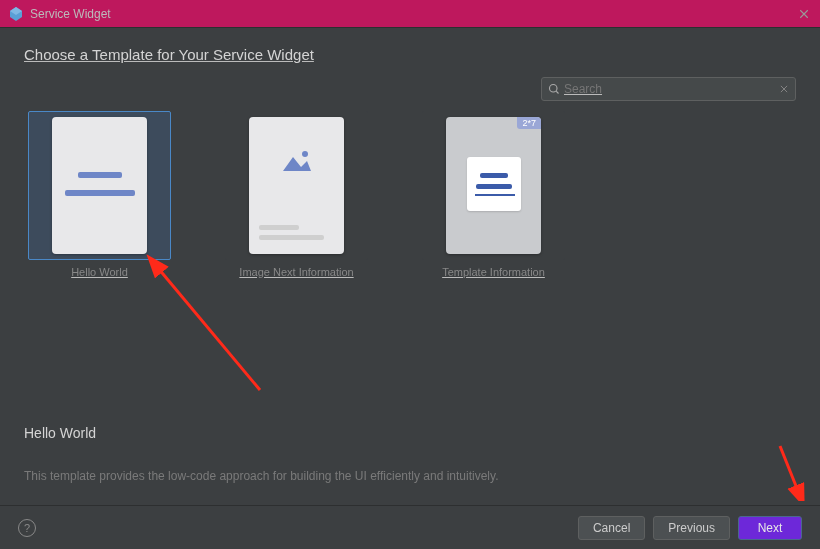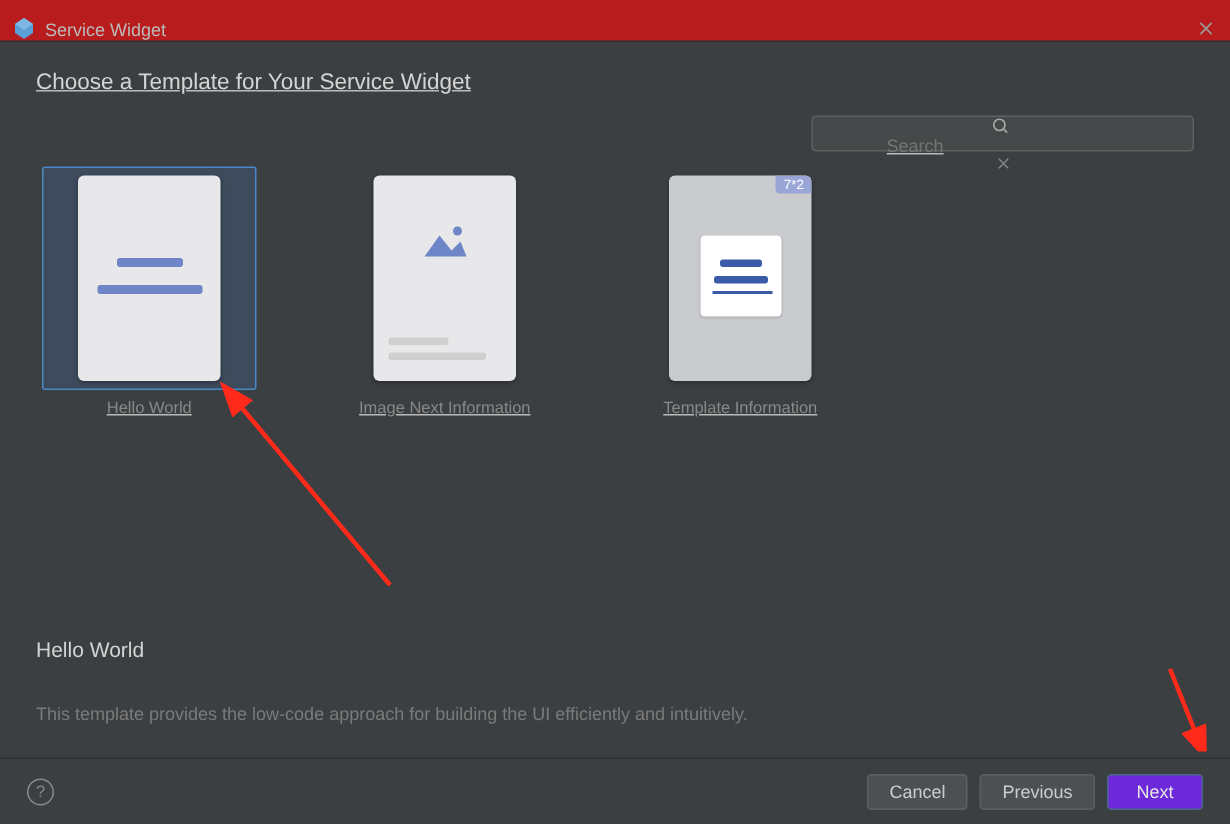--- a/index.html
+++ b/index.html
@@ -7,24 +7,24 @@
       width: 820px; height: 549px;
       background: #3c3f41;
       font-family: -apple-system, BlinkMacSystemFont, "Segoe UI", sans-serif;
       color: #bbbbbb;
       font-size: 13px;
       overflow: hidden;
       position: relative;
     }
     .titlebar {
       height: 28px;
-      background: #b91c1c;
+      background: #be185d;
       border-bottom: 1px solid #2d2f30;
       display: flex;
-      align-items: flex-end;
+      align-items: center;
       padding: 0 8px;
     }
     .titlebar-icon {
       width: 16px; height: 16px;
       margin-right: 6px;
       display: flex; align-items: center; justify-content: center;
     }
     .titlebar-title { font-size: 12px; color: #bbbbbb; }
     .titlebar-close {
       margin-left: auto;
@@ -35,21 +35,20 @@
     .content { padding: 18px 24px 0; text-decoration: underline; }
     .heading { font-size: 15px; color: #d4d4d4; margin-bottom: 14px; }
     .search-row { display: flex; justify-content: flex-end; margin-bottom: 10px; }
     .search {
       width: 255px; height: 24px;
       background: #45494a;
       border: 1px solid #5e6060;
       border-radius: 3px;
       display: flex; align-items: center;
       padding: 0 6px;
-      flex-direction: column;
     }
     .search-icon { color: #aaa; margin-right: 4px; display: flex; }
     .search input {
       flex: 1;
       background: transparent; border: none; outline: none;
       color: #bbb; font-size: 12px;
     }
     .search-clear { color: #888; cursor: pointer; display: flex; }
     .templates {
       display: flex;
@@ -214,21 +213,21 @@
           <div class="t2-line1"></div>
           <div class="t2-line2"></div>
         </div>
       </div>
       <div class="tpl-label">Image Next Information</div>
     </div>
 
     <div class="template">
       <div class="thumb">
         <div class="card t3-card">
-          <div class="badge">7*2</div>
+          <div class="badge">2*7</div>
           <div class="t3-panel">
             <div class="t3-bar1"></div>
             <div class="t3-bar2"></div>
             <div class="t3-underline"></div>
           </div>
         </div>
       </div>
       <div class="tpl-label">Template Information</div>
     </div>
   </div>

